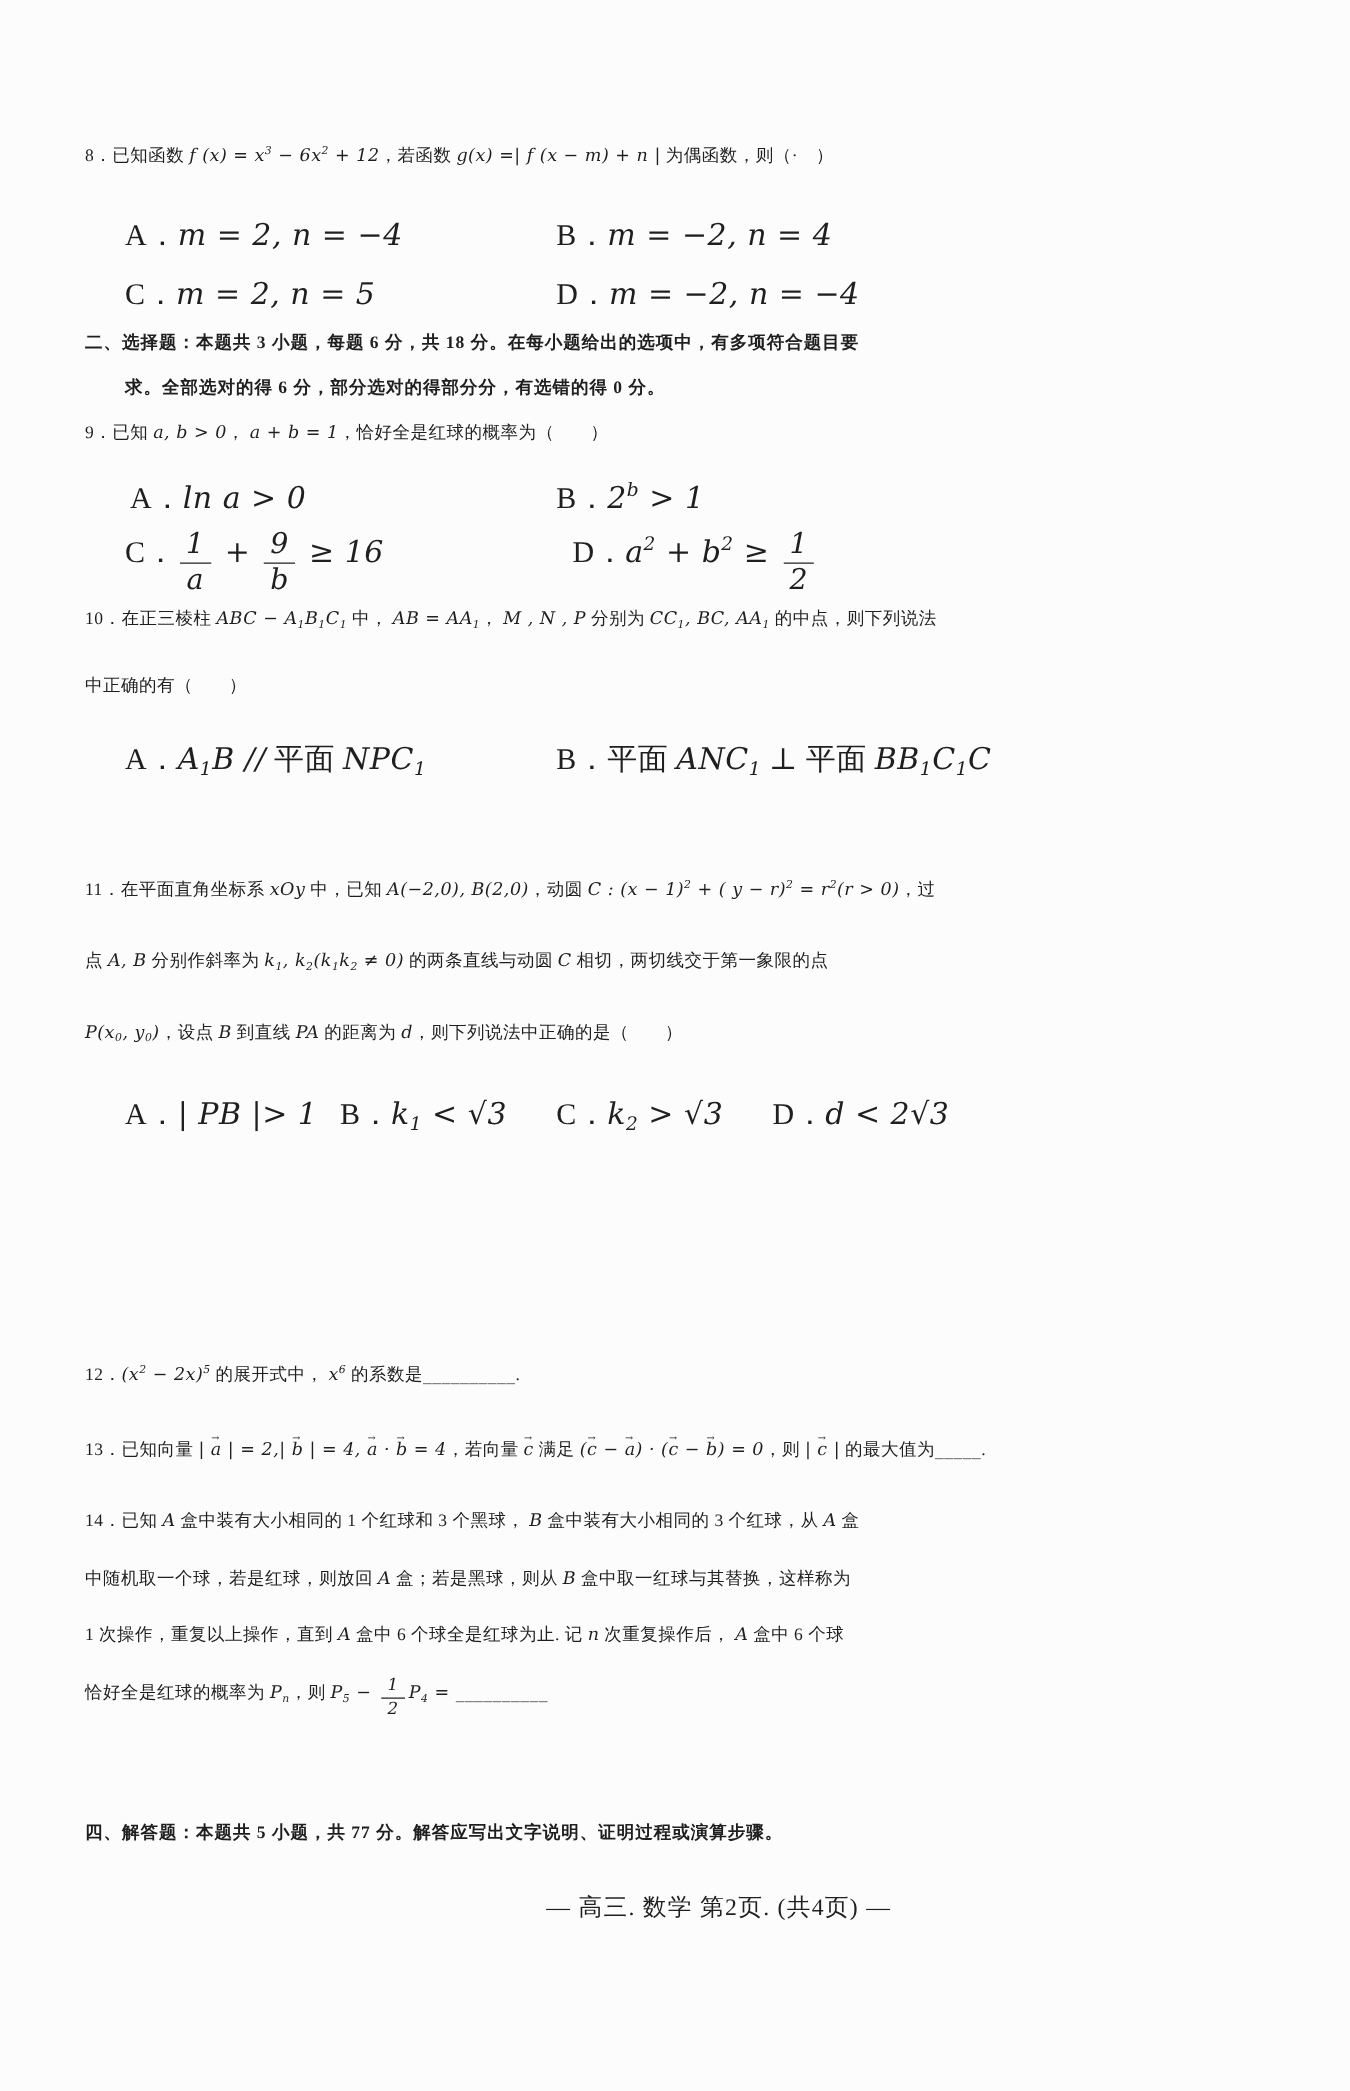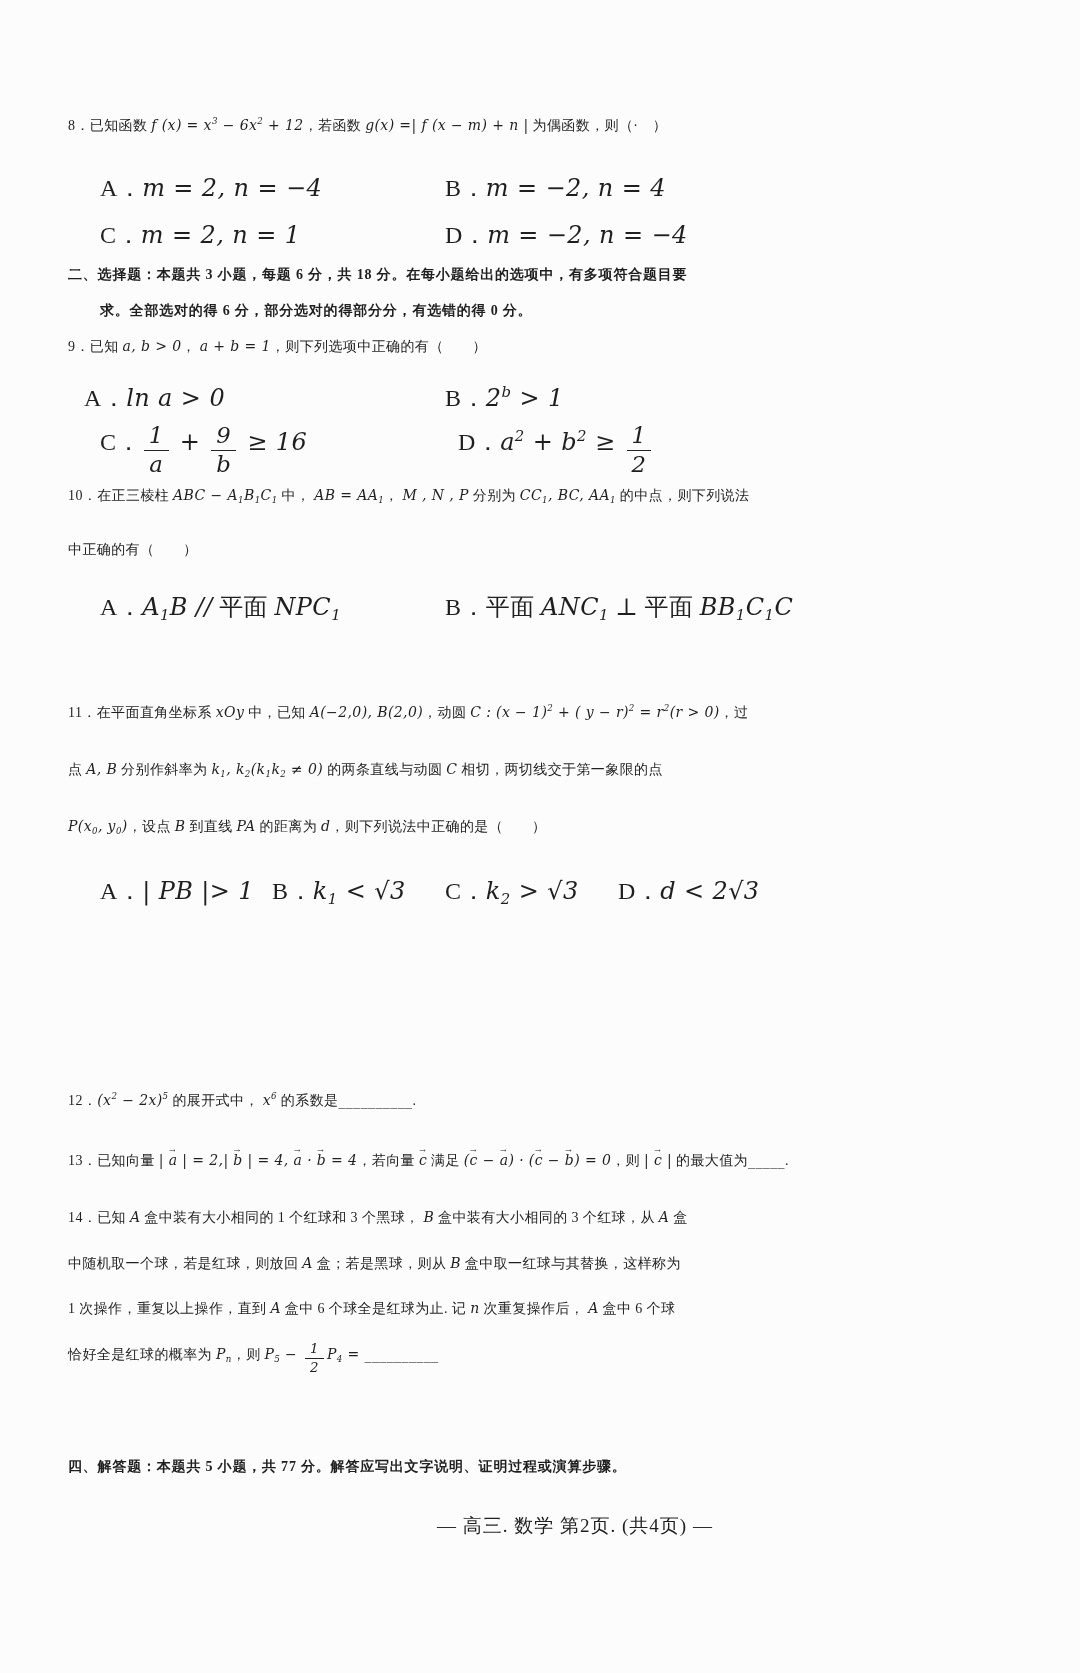--- a/index.html
+++ b/index.html
@@ -43,30 +43,30 @@
 <body>
 
 <div class="page">
 
   <div class="line" style="top:116px"><span class="seg-n">8．已知函数 </span><span class="seg-m">f (x) = x</span><sup class="seg-m">3</sup><span class="seg-m"> − 6x</span><sup class="seg-m">2</sup><span class="seg-m"> + 12</span><span class="seg-n">，若函数 </span><span class="seg-m">g(x) =| f (x − m) + n |</span><span class="seg-n"> 为偶函数，则（·　）</span></div>
   <div class="row" style="top:172px">
     <div class="opt" style="left:100px"><span class="seg-n">A．</span><span class="seg-m">m = 2, n = −4</span></div>
     <div class="opt" style="left:445px"><span class="seg-n">B．</span><span class="seg-m">m = −2, n = 4</span></div>
   </div>
   <div class="row" style="top:219px">
-    <div class="opt" style="left:100px"><span class="seg-n">C．</span><span class="seg-m">m = 2, n = 1</span></div>
+    <div class="opt" style="left:100px"><span class="seg-n">C．</span><span class="seg-m">m = 2, n = 5</span></div>
     <div class="opt" style="left:445px"><span class="seg-n">D．</span><span class="seg-m">m = −2, n = −4</span></div>
   </div>
 
   <div class="line bold" style="top:266px">二、选择题：本题共 3 小题，每题 6 分，共 18 分。在每小题给出的选项中，有多项符合题目要</div>
   <div class="line bold" style="top:302px;left:100px">求。全部选对的得 6 分，部分选对的得部分分，有选错的得 0 分。</div>
 
-  <div class="line" style="top:338px"><span class="seg-n">9．已知 </span><span class="seg-m">a, b &gt; 0</span><span class="seg-n">， </span><span class="seg-m">a + b = 1</span><span class="seg-n">，则下列选项中正确的有（　　）</span></div>
+  <div class="line" style="top:338px"><span class="seg-n">9．已知 </span><span class="seg-m">a, b &gt; 0</span><span class="seg-n">， </span><span class="seg-m">a + b = 1</span><span class="seg-n">，恰好全是红球的概率为（　　）</span></div>
   <div class="row" style="top:382px">
-    <div class="opt" style="left:84px"><span class="seg-n">A．</span><span class="seg-m">ln a &gt; 0</span></div>
+    <div class="opt" style="left:104px"><span class="seg-n">A．</span><span class="seg-m">ln a &gt; 0</span></div>
     <div class="opt" style="left:445px"><span class="seg-n">B．</span><span class="seg-m">2</span><sup class="seg-m">b</sup><span class="seg-m"> &gt; 1</span></div>
   </div>
   <div class="row" style="top:424px">
     <div class="opt" style="left:100px"><span class="seg-n">C．</span><span class="frac"><span class="fnum">1</span><span class="fden">a</span></span><span class="seg-m"> + </span><span class="frac"><span class="fnum">9</span><span class="fden">b</span></span><span class="seg-m"> ≥ 16</span></div>
     <div class="opt" style="left:458px"><span class="seg-n">D．</span><span class="seg-m">a</span><sup class="seg-m">2</sup><span class="seg-m"> + b</span><sup class="seg-m">2</sup><span class="seg-m"> ≥ </span><span class="frac"><span class="fnum">1</span><span class="fden">2</span></span></div>
   </div>
 
   <div class="line" style="top:487px"><span class="seg-n">10．在正三棱柱 </span><span class="seg-m">ABC − A</span><sub class="seg-m">1</sub><span class="seg-m">B</span><sub class="seg-m">1</sub><span class="seg-m">C</span><sub class="seg-m">1</sub><span class="seg-n"> 中，  </span><span class="seg-m">AB = AA</span><sub class="seg-m">1</sub><span class="seg-n">，  </span><span class="seg-m">M , N , P</span><span class="seg-n"> 分别为 </span><span class="seg-m">CC</span><sub class="seg-m">1</sub><span class="seg-m">, BC, AA</span><sub class="seg-m">1</sub><span class="seg-n"> 的中点，则下列说法</span></div>
   <div class="line" style="top:541px"><span class="seg-n">中正确的有（　　）</span></div>
   <div class="row" style="top:591px">

